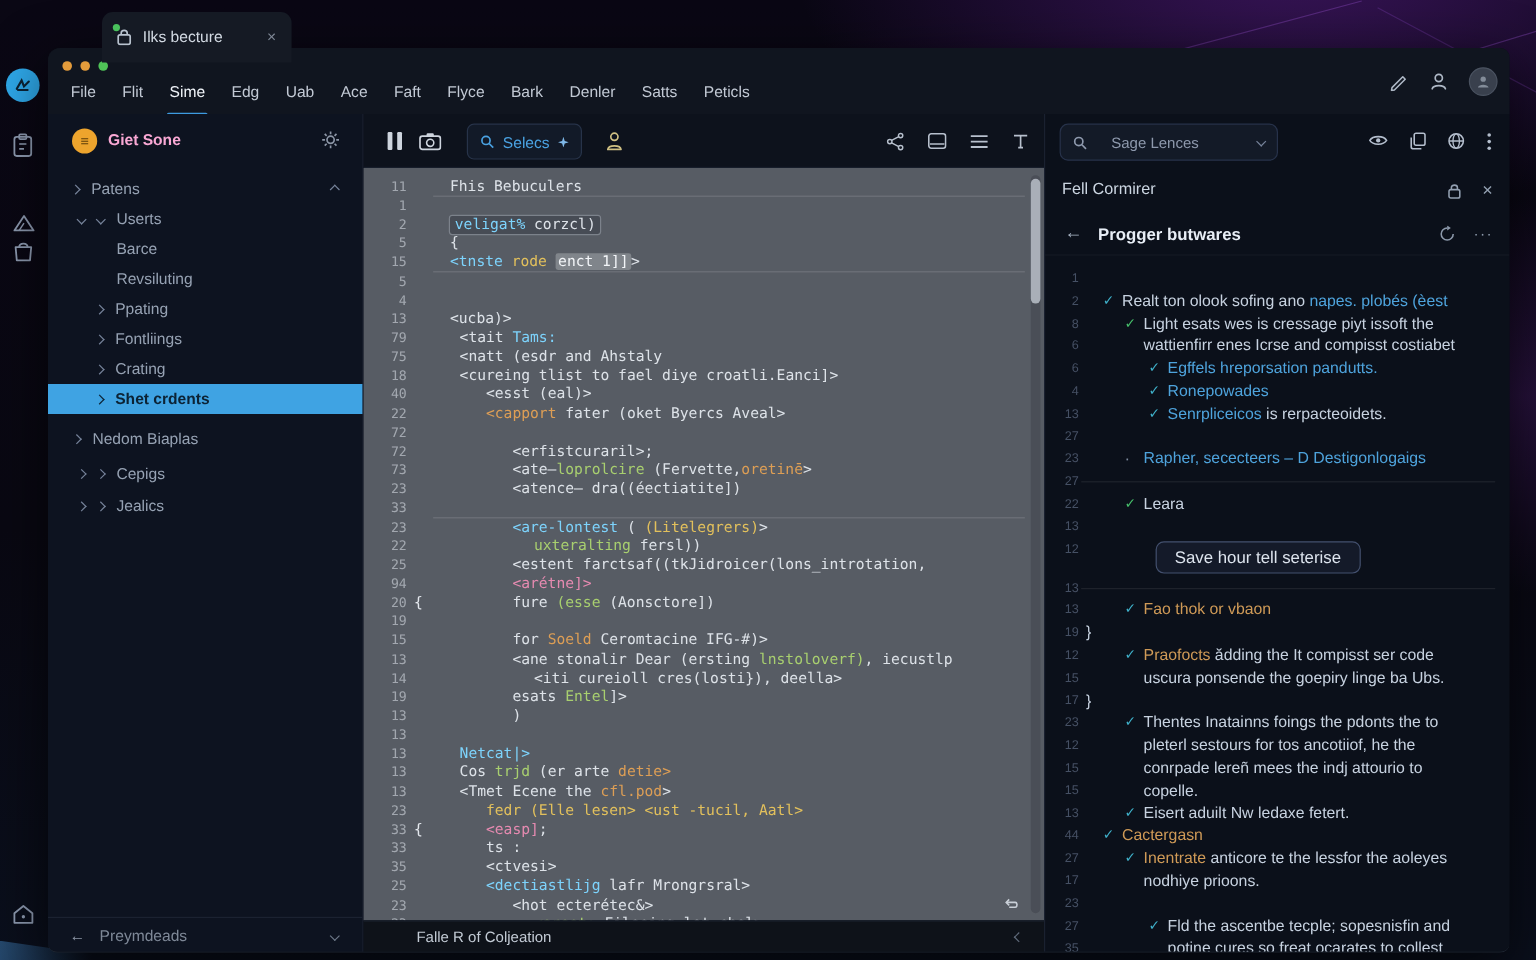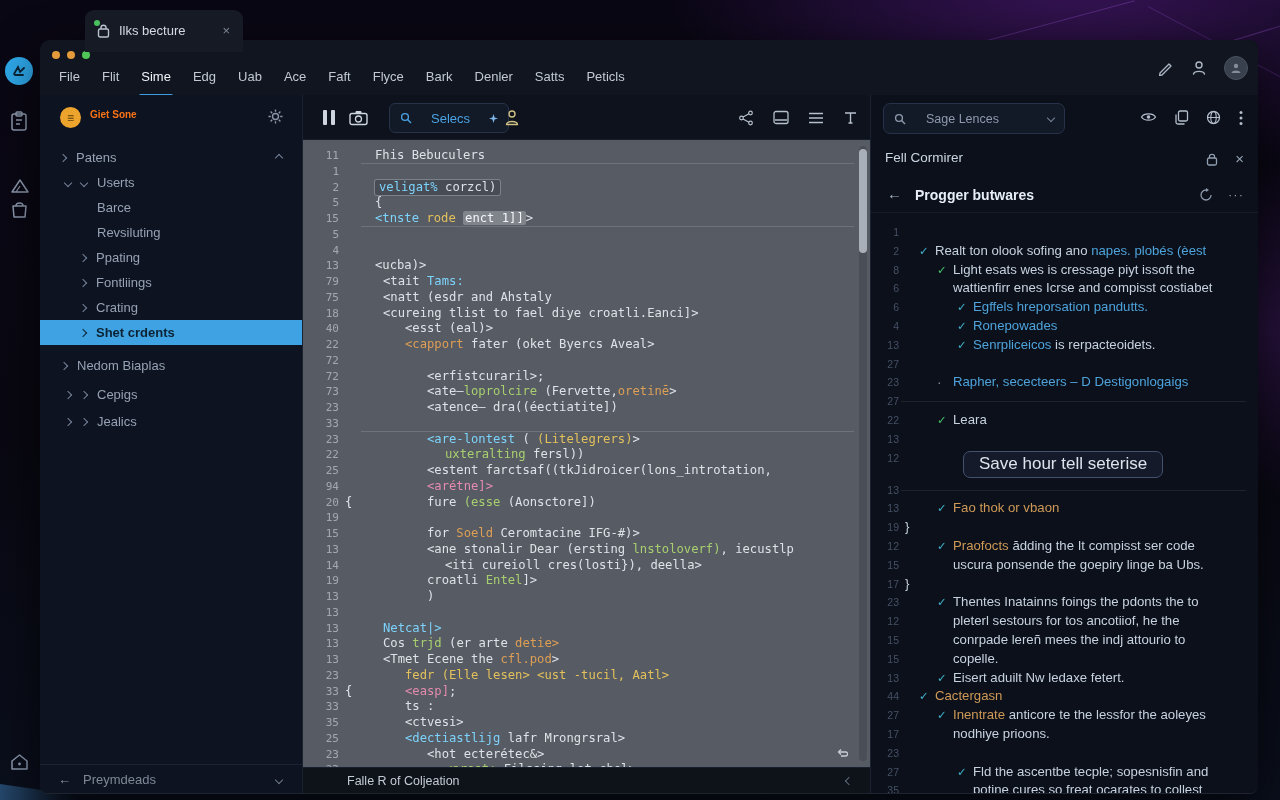--- a/index.html
+++ b/index.html
@@ -52,21 +52,21 @@
   .avatar { width:24px; height:24px; border-radius:50%; background:#39404d; border:1px solid #4a5260;
     display:flex; align-items:center; justify-content:center; color:#838c99; }
 
   
   .sidebar { position:absolute; left:0; top:55px; width:263px; height:699px; background:#0d1320;
     border-right:1px solid #1b2231; }
   .sb-head { position:absolute; left:0; top:0; width:100%; height:46px; }
   .sb-logo { position:absolute; left:20px; top:12px; width:21px; height:21px; border-radius:50%;
     background:#eda42d; color:#5c3c08; font-size:12px; font-weight:bold;
     display:flex; align-items:center; justify-content:center; }
-  .sb-title { position:absolute; left:50px; top:14px; font-size:10px; font-weight:bold; color:#f97316;text-align:right; }
+  .sb-title { position:absolute; left:50px; top:14px; font-size:13px; font-weight:bold; color:#f9a8d4;text-align:right; }
   .sb-gear { position:absolute; right:18px; top:13px; color:#8c96a6; }
   .tree { position:absolute; left:0; top:50px; width:100%; }
   .trow { height:25px; display:flex; align-items:center; font-size:13px; color:#96a2b3; cursor:default; }
   .trow .chev { width:6px; height:6px; border-right:1.6px solid #76839a; border-bottom:1.6px solid #76839a;
     display:inline-block; margin-right:10px; flex:none; }
   .chev.r { transform:rotate(-45deg); }
   .chev.d { transform:rotate(45deg); }
   .chev.u { transform:rotate(-135deg); }
   .trow.sel { background:#3fa3e3; color:#0c2335; font-weight:bold; }
   .trow.sel .chev { border-color:#0c2335; }
@@ -76,21 +76,21 @@
   .sb-foot .back { margin:0 12px 0 18px; font-size:13px; color:#8d97a6; }
   .sb-foot .chev { width:6px; height:6px; border-right:1.5px solid #6d7888; border-bottom:1.5px solid #6d7888;
     margin-left:auto; margin-right:20px; transform:rotate(45deg); }
 
   
   .editor { position:absolute; left:263px; top:55px; width:567px; height:699px; background:#0d121c; }
   .etb { position:absolute; left:0; top:0; width:100%; height:45px; border-bottom:1px solid #161d2a; }
   .etb .pause { position:absolute; left:20px; top:15px; display:flex; gap:4px; }
   .etb .pause i { width:4px; height:15px; background:#ced5de; border-radius:1px; display:block; }
   .etb .cam { position:absolute; left:46px; top:15px; color:#ced5de; }
-  .selbox { position:absolute; left:86px; top:8px; height:30px; padding:0 10px; display:flex; align-items:center; gap:19px;
+  .selbox { position:absolute; left:86px; top:8px; height:30px; padding:0 10px; display:flex; align-items:center; gap:7px;
     background:#121a28; border:1px solid #273349; border-radius:6px; color:#4aa2e2; font-size:13px; }
   .etb .pers { position:absolute; left:200px; top:13px; color:#cfc083; }
   .etb-right { position:absolute; right:12px; top:0; height:45px; display:flex; align-items:center; gap:19px; color:#b7c0cd; }
   .surface { position:absolute; left:0; top:45px; width:100%; height:627px; background:#575c64; overflow:hidden;
     font-family:"DejaVu Sans Mono", monospace; }
   .crow { position:relative; height:15.75px; line-height:15.75px; font-size:12.2px; white-space:nowrap; display:flex; }
   .crow .ln { width:42px; flex:none; text-align:right; color:rgba(224,230,237,.55); font-size:11px; padding-right:6px; }
   .crow .bslot { width:16px; flex:none; color:#e4e8ee; }
   .crow .code { color:#dde2e8; }
   .crow.divline::after { content:""; position:absolute; left:58px; right:16px; bottom:0; height:1px;
@@ -137,21 +137,21 @@
   .prow .mk.green { color:#46bf6b; }
   .prow .mk.dotm { color:#7f8ca0; font-size:14px; }
   .prow .txt { position:absolute; top:0; color:#c7d2e0; }
   .prow .txt .blue { color:#4ea3dc; }
   .prow .txt .orange { color:#cf9a57; }
   .prow .txt .w { color:#c7d2e0; }
   .prow.pdiv::after { content:""; position:absolute; left:30px; right:12px; top:9px; height:1px;
     background:rgba(255,255,255,.08); }
   .prow.pbtn { height:32px; }
   .prow .savebtn { position:absolute; left:92px; top:2px; height:27px; padding:0 15px; border-radius:7px;
-    background:rgba(24,32,48,.7); border:1px solid #43506e; color:#dde4ee; font-size:17px;
+    background:rgba(24,32,48,.7); border:1px solid #43506e; color:#dde4ee; font-size:14px;
     font-family:"Liberation Sans", sans-serif; }
   svg { display:block; }
 </style>
 </head>
 <body>
 
 <div class="stage">
   <div class="deco d1"></div>
   <div class="deco d2"></div>
   <div class="deco d3"></div>
@@ -497,21 +497,21 @@
             <span class="code" style="margin-left: 66px;"><span class="w">&lt;ane stonalir Dear (ersting </span><span class="grn">lnstoloverf)</span><span class="w">, iecustlp</span></span>
           </div>
           <div class="crow">
             <span class="ln">14</span>
             <span class="bslot"></span>
             <span class="code" style="margin-left: 84px;"><span class="w">&lt;iti cureioll cres(losti}), deella&gt;</span></span>
           </div>
           <div class="crow">
             <span class="ln">19</span>
             <span class="bslot"></span>
-            <span class="code" style="margin-left: 66px;"><span class="w">croatli </span><span class="grn">Entel</span><span class="w">]&gt;</span></span>
+            <span class="code" style="margin-left: 66px;"><span class="w">esats </span><span class="grn">Entel</span><span class="w">]&gt;</span></span>
           </div>
           <div class="crow">
             <span class="ln">13</span>
             <span class="bslot"></span>
             <span class="code" style="margin-left: 66px;"><span class="w">)</span></span>
           </div>
           <div class="crow">
             <span class="ln">13</span>
             <span class="bslot"></span>
           </div>

